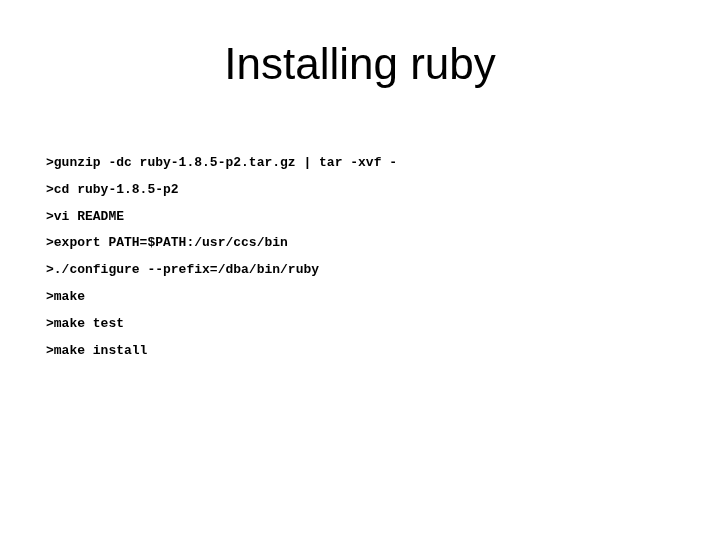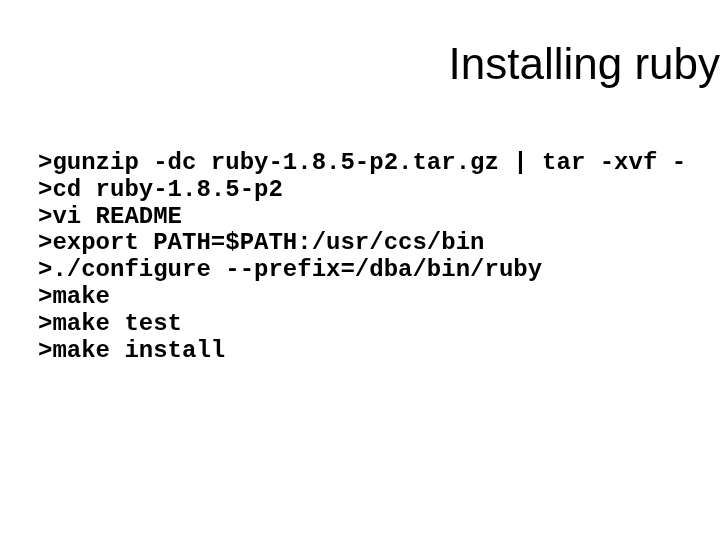--- a/index.html
+++ b/index.html
@@ -16,36 +16,36 @@
     width: 720px;
     height: 540px;
     background: #ffffff;
     color: #000000;
   }
   .slide-title {
     position: absolute;
     top: 40px;
     left: 0;
     width: 720px;
-    text-align: right;
+    text-align: center;
     font-family: "Liberation Sans", "DejaVu Sans", sans-serif;
     font-weight: 400;
     font-size: 44px;
     line-height: 1.1;
     letter-spacing: 0;
     white-space: nowrap;
   }
   .commands {
     position: absolute;
     top: 150px;
-    left: 38px;
+    left: 46px;
     right: 20px;
     font-family: "Liberation Mono", "DejaVu Sans Mono", monospace;
     font-weight: 700;
-    font-size: 24px;
+    font-size: 13px;
     line-height: 26.8px;
     white-space: pre;
   }
   .command-line {
     height: 26.8px;
   }
 </style>
 </head>
 <body>
 

